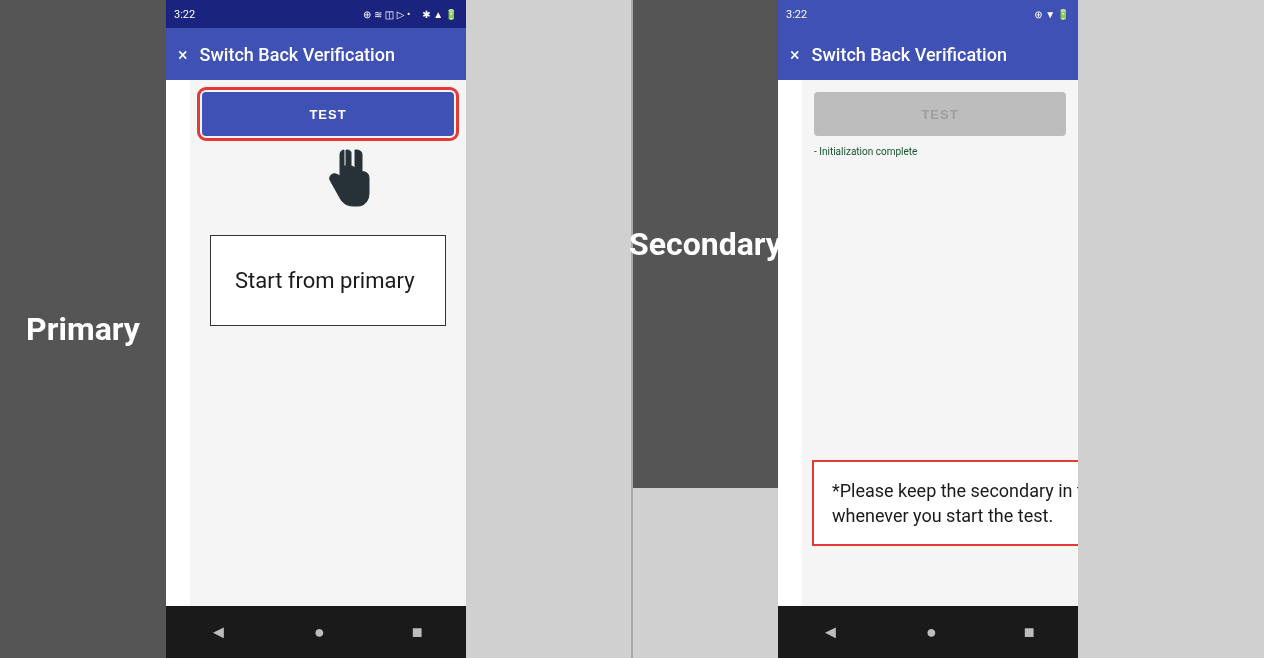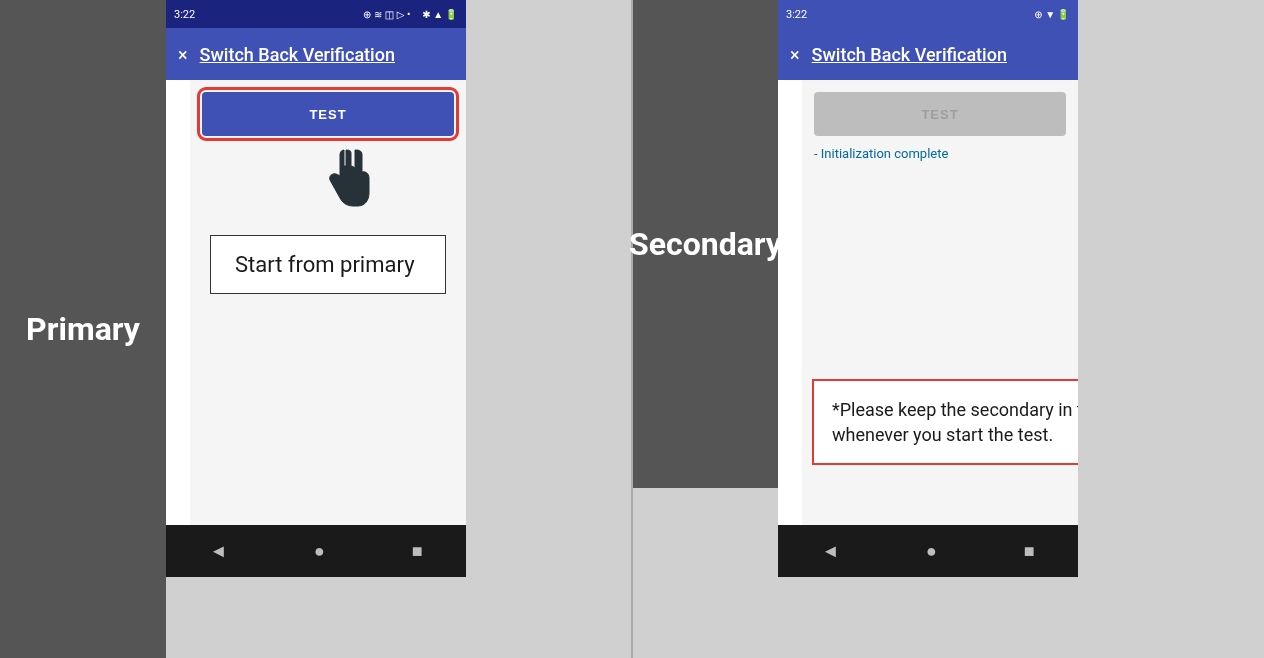--- a/index.html
+++ b/index.html
@@ -60,21 +60,21 @@
 
     .panel-label-right span {
       color: white;
       font-size: 32px;
       font-weight: bold;
     }
 
     
     .phone {
       width: 300px;
-      height: 577px;
+      height: 658px;
       background: white;
       display: flex;
       flex-direction: column;
       overflow: hidden;
       position: relative;
     }
 
     
     .status-bar {
       height: 28px;
@@ -114,21 +114,20 @@
     .app-bar-close {
       color: white;
       font-size: 18px;
       cursor: pointer;
     }
 
     .app-bar-title {
       color: white;
       font-size: 18px;
       font-weight: 500;
-      text-decoration: underline;
     }
 
     
     .content {
       flex: 1;
       background: #f5f5f5;
       padding: 12px;
       position: relative;
       margin-left: 24px;
     }
@@ -176,21 +175,21 @@
     }
 
     
     .start-box {
       position: absolute;
       top: 155px;
       left: 20px;
       right: 20px;
       border: 1.5px solid #333;
       background: white;
-      padding: 16px 24px;
+      padding: 32px 24px;
       font-size: 22px;
       color: #1a1a1a;
     }
 
     
     .nav-bar {
       height: 52px;
       background: #1a1a1a;
       display: flex;
       align-items: center;
@@ -198,22 +197,22 @@
       flex-shrink: 0;
     }
 
     .nav-icon {
       color: #bdbdbd;
       font-size: 18px;
     }
 
     
     .init-text {
-      color: #0369a1;
-      font-size: 13px;
+      color: #14532d;
+      font-size: 10px;
       margin-top: 10px;
     }
 
     
     .notice-box {
       position: absolute;
       bottom: 60px;
       left: 10px;
       right: -100px;
       border: 2px solid #e53935;

